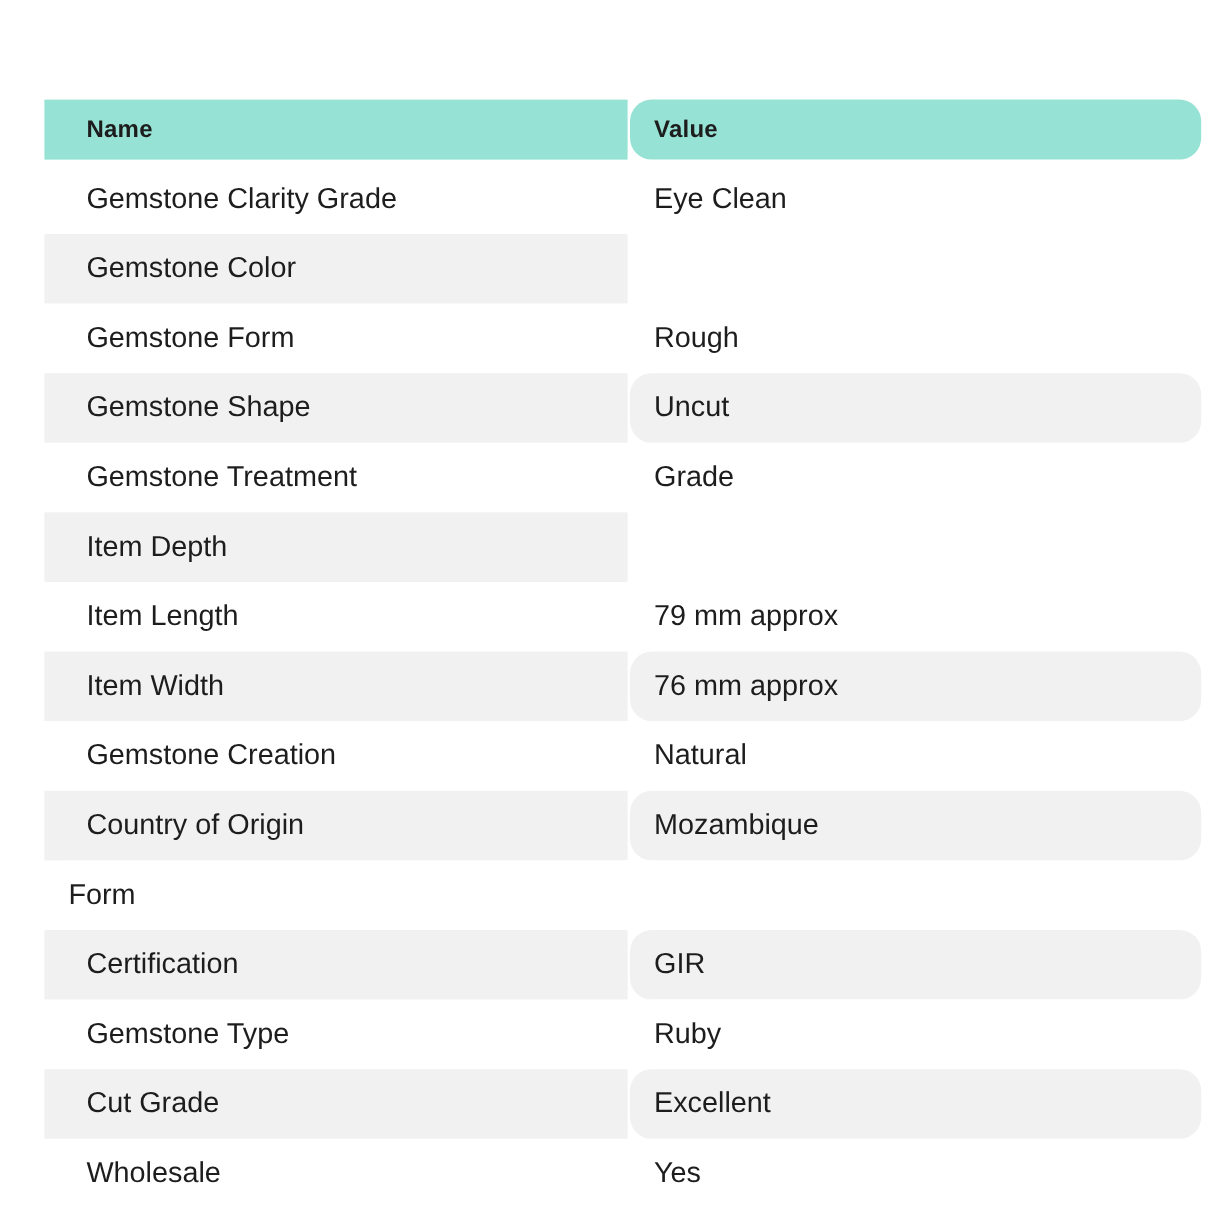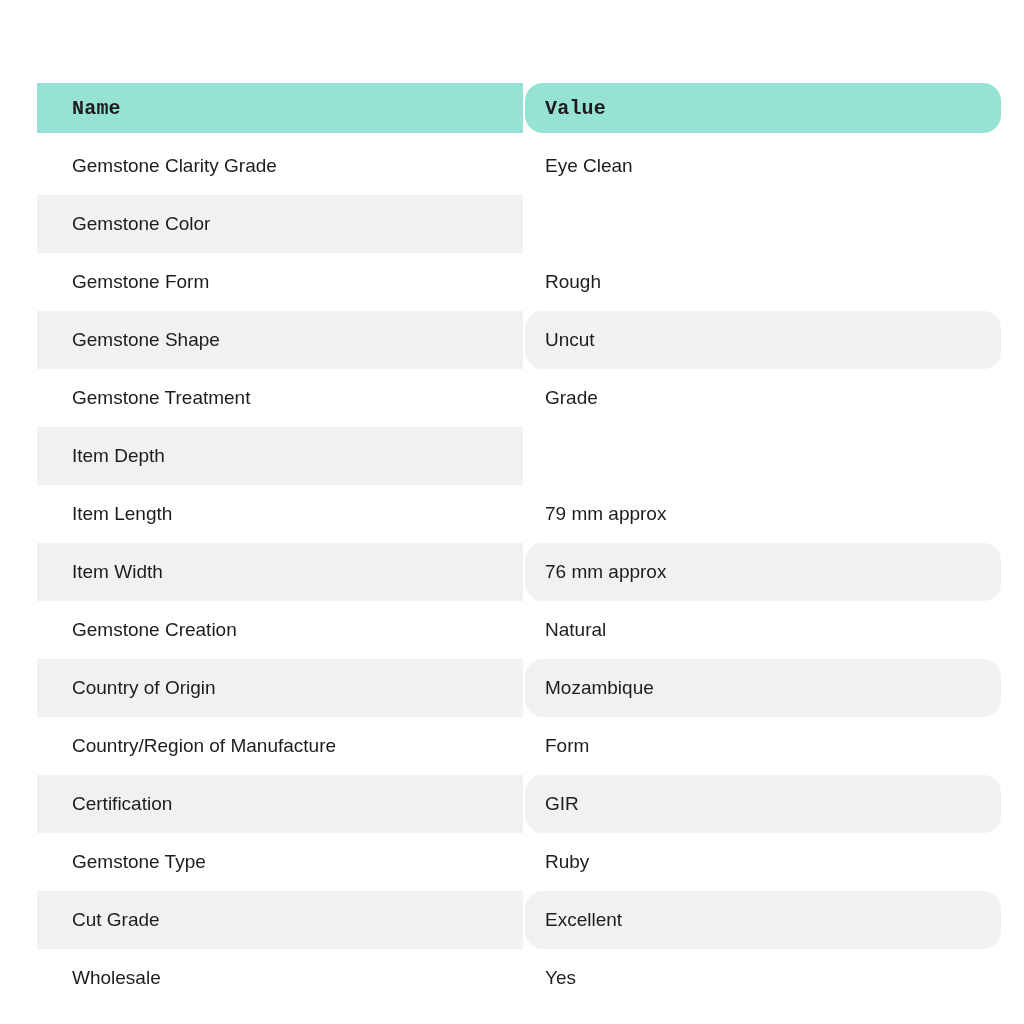--- a/index.html
+++ b/index.html
@@ -24,21 +24,20 @@
   }
   .row {
     display: flex;
     column-gap: 2px;          
     background: #ffffff;
     height: 58px;
   }
   .row.header {
     height: 50px;
     margin-bottom: 4px;
-    font-family: Liberation Mono, monospace;
   }
   .cell {
     display: flex;
     align-items: center;
     box-sizing: border-box;
   }
   .cell.name {
     width: 486px;
     flex: 0 0 486px;
     padding-left: 35px;
@@ -48,21 +47,21 @@
     padding-left: 20px;
     border-radius: 18px;
   }
   .row.header .cell {
     background: var(--header-bg, #96e3d5);
     font-size: 20px;
     font-weight: 600;
     letter-spacing: 0.2px;
   }
   .row.data .cell {
-    font-size: 19px;
+    font-size: 24px;
     font-weight: 400;
   }
   .row.data:nth-child(odd) .cell {
     background: #ffffff;
   }
   .row.data:nth-child(even) .cell {
     background: var(--stripe-bg, #f1f1f1);
   }
 </style>
 </head>
@@ -116,21 +115,20 @@
     <div class="cell name">Gemstone Creation</div>
     <div class="cell value">Natural</div>
   </div>
 
   <div class="row data">
     <div class="cell name">Country of Origin</div>
     <div class="cell value">Mozambique</div>
   </div>
 
   <div class="row data">
-    <div class="cell name">Country/Region of Manufacture</div>
     <div class="cell value">Form</div>
   </div>
 
   <div class="row data">
     <div class="cell name">Certification</div>
     <div class="cell value">GIR</div>
   </div>
 
   <div class="row data">
     <div class="cell name">Gemstone Type</div>

